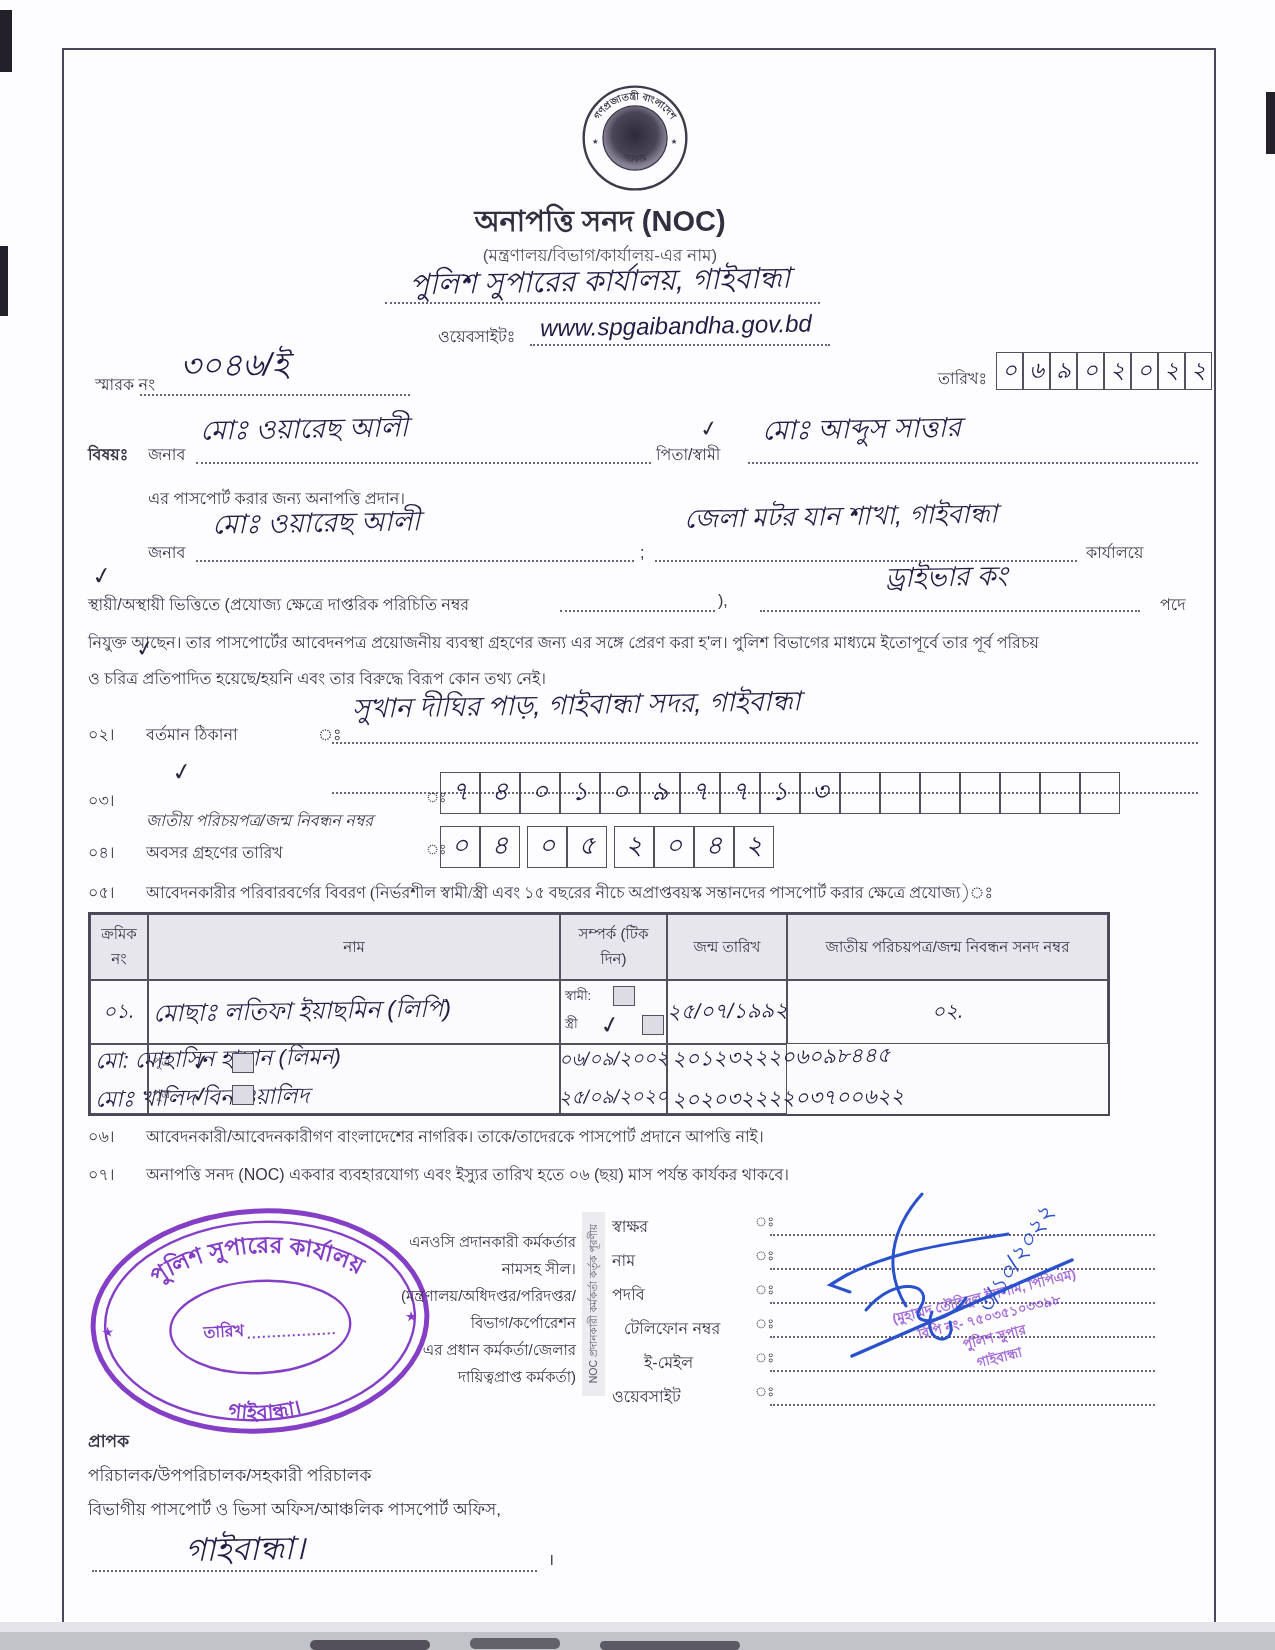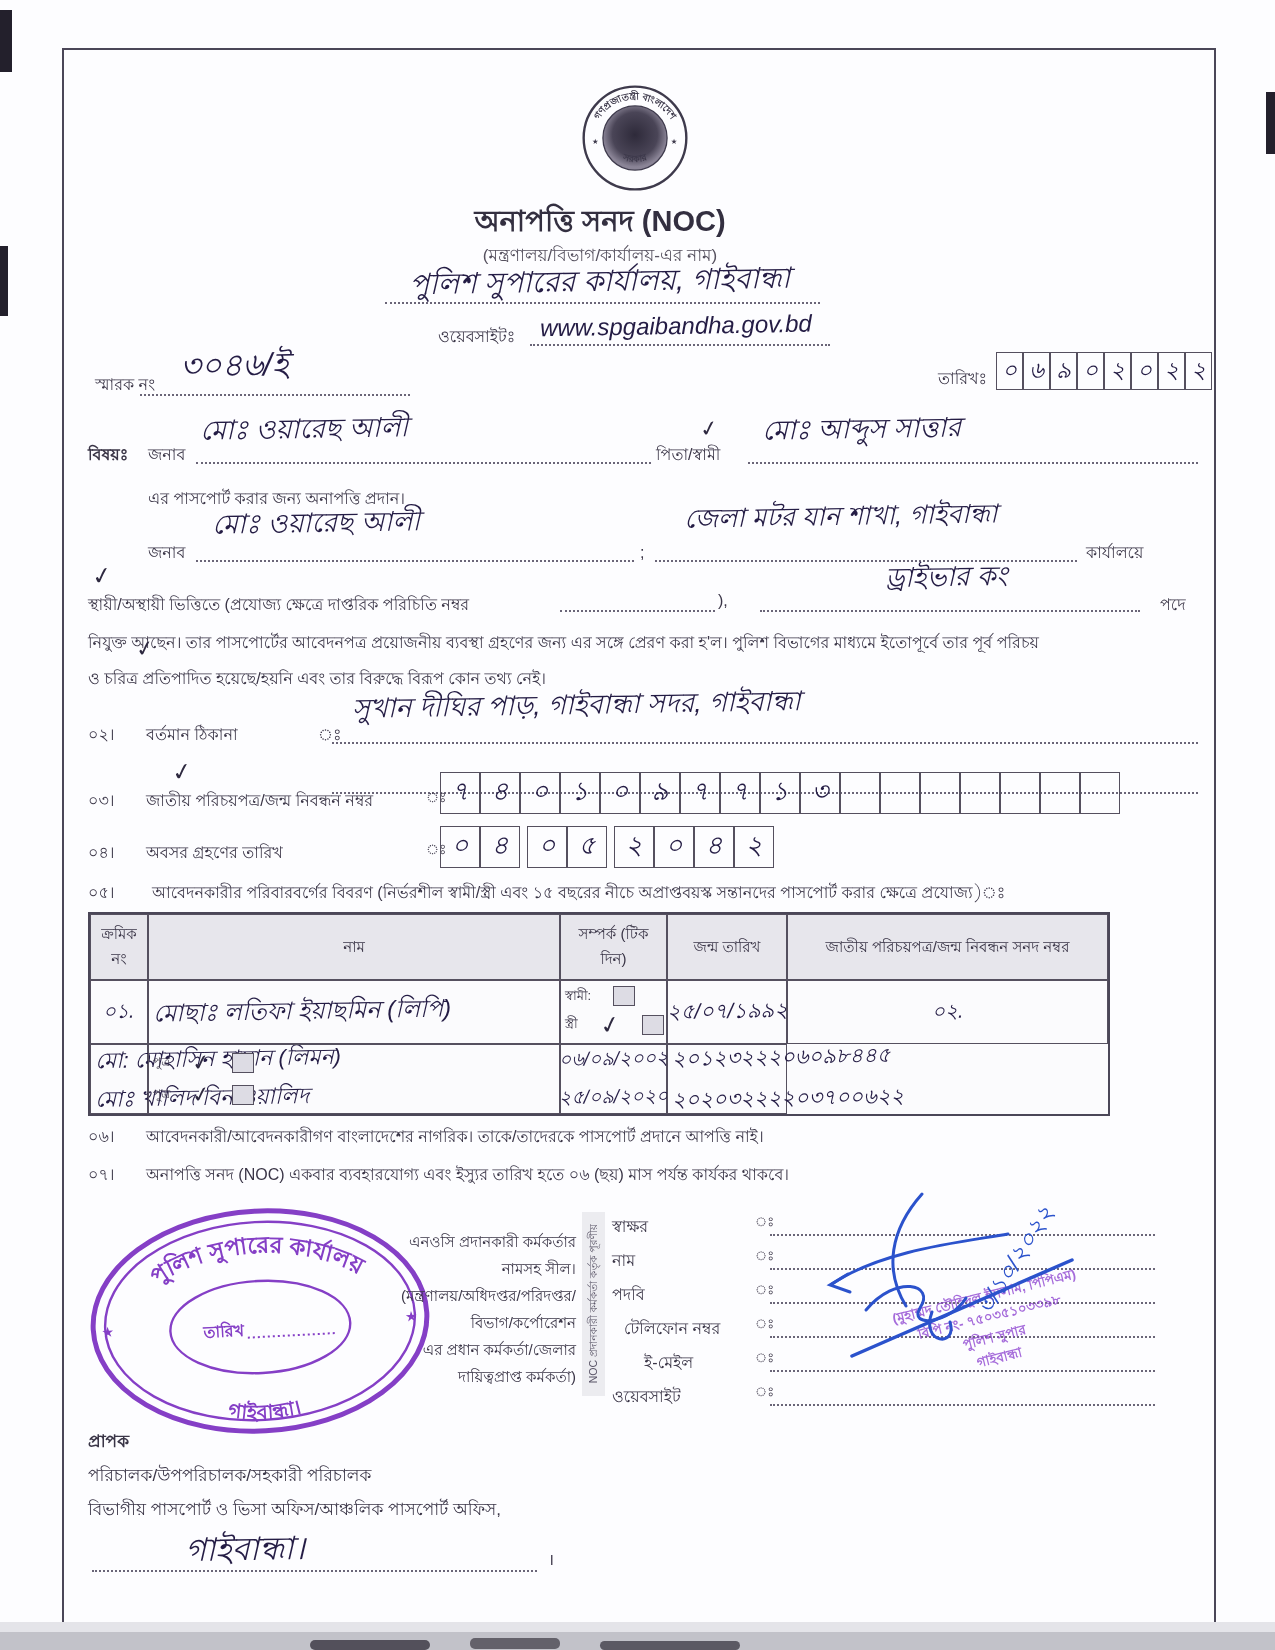--- a/index.html
+++ b/index.html
@@ -126,21 +126,21 @@
 
   <div class="t" style="left:88px;top:722px;">০২।</div>
   <div class="t" style="left:146px;top:722px;">বর্তমান ঠিকানা</div>
   <div class="t" style="left:318px;top:722px;">ঃ</div>
   <div class="hw" style="left:352px;top:684px;font-size:27px;">সুখান দীঘির পাড়, গাইবান্ধা সদর, গাইবান্ধা</div>
   <div class="dots" style="left:332px;top:742px;width:866px;"></div>
   <div class="dots" style="left:332px;top:792px;width:866px;"></div>
 
   <div class="t" style="left:88px;top:788px;">০৩।</div>
   <span class="chk" style="left:172px;top:758px;font-size:24px;">✓</span>
-  <div class="t" style="left:146px;top:788px;">জাতীয় পরিচয়পত্র/জন্ম নিবন্ধন নম্বর</div>
+  <div class="t" style="left:146px;top:808px;font-style:italic;">জাতীয় পরিচয়পত্র/জন্ম নিবন্ধন নম্বর</div>
   <div class="t" style="left:426px;top:786px;font-size:14px;">ঃ</div>
   <div class="boxrow" style="left:440px;top:772px;">
     <div class="bx" style="width:40px;height:42px;font-size:26px;">৭</div>
     <div class="bx" style="width:40px;height:42px;font-size:26px;">৪</div>
     <div class="bx" style="width:40px;height:42px;font-size:26px;">০</div>
     <div class="bx" style="width:40px;height:42px;font-size:26px;">১</div>
     <div class="bx" style="width:40px;height:42px;font-size:26px;">০</div>
     <div class="bx" style="width:40px;height:42px;font-size:26px;">৯</div>
     <div class="bx" style="width:40px;height:42px;font-size:26px;">৭</div>
     <div class="bx" style="width:40px;height:42px;font-size:26px;">৭</div>
@@ -163,21 +163,21 @@
     <div class="bx" style="width:40px;height:42px;font-size:26px;">৪</div>
     <div class="bx" style="width:40px;height:42px;font-size:26px;margin-left:7px;">০</div>
     <div class="bx" style="width:40px;height:42px;font-size:26px;">৫</div>
     <div class="bx" style="width:40px;height:42px;font-size:26px;margin-left:7px;">২</div>
     <div class="bx" style="width:40px;height:42px;font-size:26px;">০</div>
     <div class="bx" style="width:40px;height:42px;font-size:26px;">৪</div>
     <div class="bx" style="width:40px;height:42px;font-size:26px;">২</div>
   </div>
 
   <div class="t" style="left:88px;top:880px;">০৫।</div>
-  <div class="t" style="left:152px;top:880px;width:1060px;white-space:normal;">আবেদনকারীর পরিবারবর্গের বিবরণ (নির্ভরশীল স্বামী/স্ত্রী এবং ১৫ বছরের নীচে অপ্রাপ্তবয়স্ক সন্তানদের পাসপোর্ট করার ক্ষেত্রে প্রযোজ্য)ঃ</div>
+  <div class="t" style="left:146px;top:880px;width:1060px;white-space:normal;font-family:Liberation Serif, serif;">আবেদনকারীর পরিবারবর্গের বিবরণ (নির্ভরশীল স্বামী/স্ত্রী এবং ১৫ বছরের নীচে অপ্রাপ্তবয়স্ক সন্তানদের পাসপোর্ট করার ক্ষেত্রে প্রযোজ্য)ঃ</div>
 
   <div class="tablegrid" style="grid-template-rows:66px 64px 70px;">
     <div class="tc th">ক্রমিক নং</div>
     <div class="tc th">নাম</div>
     <div class="tc th">সম্পর্ক (টিক দিন)</div>
     <div class="tc th">জন্ম তারিখ</div>
     <div class="tc th">জাতীয় পরিচয়পত্র/জন্ম নিবন্ধন সনদ নম্বর</div>
 
     <div class="tc">
         <span class="hw" style="position:static;font-size:20px;">০১.</span>

